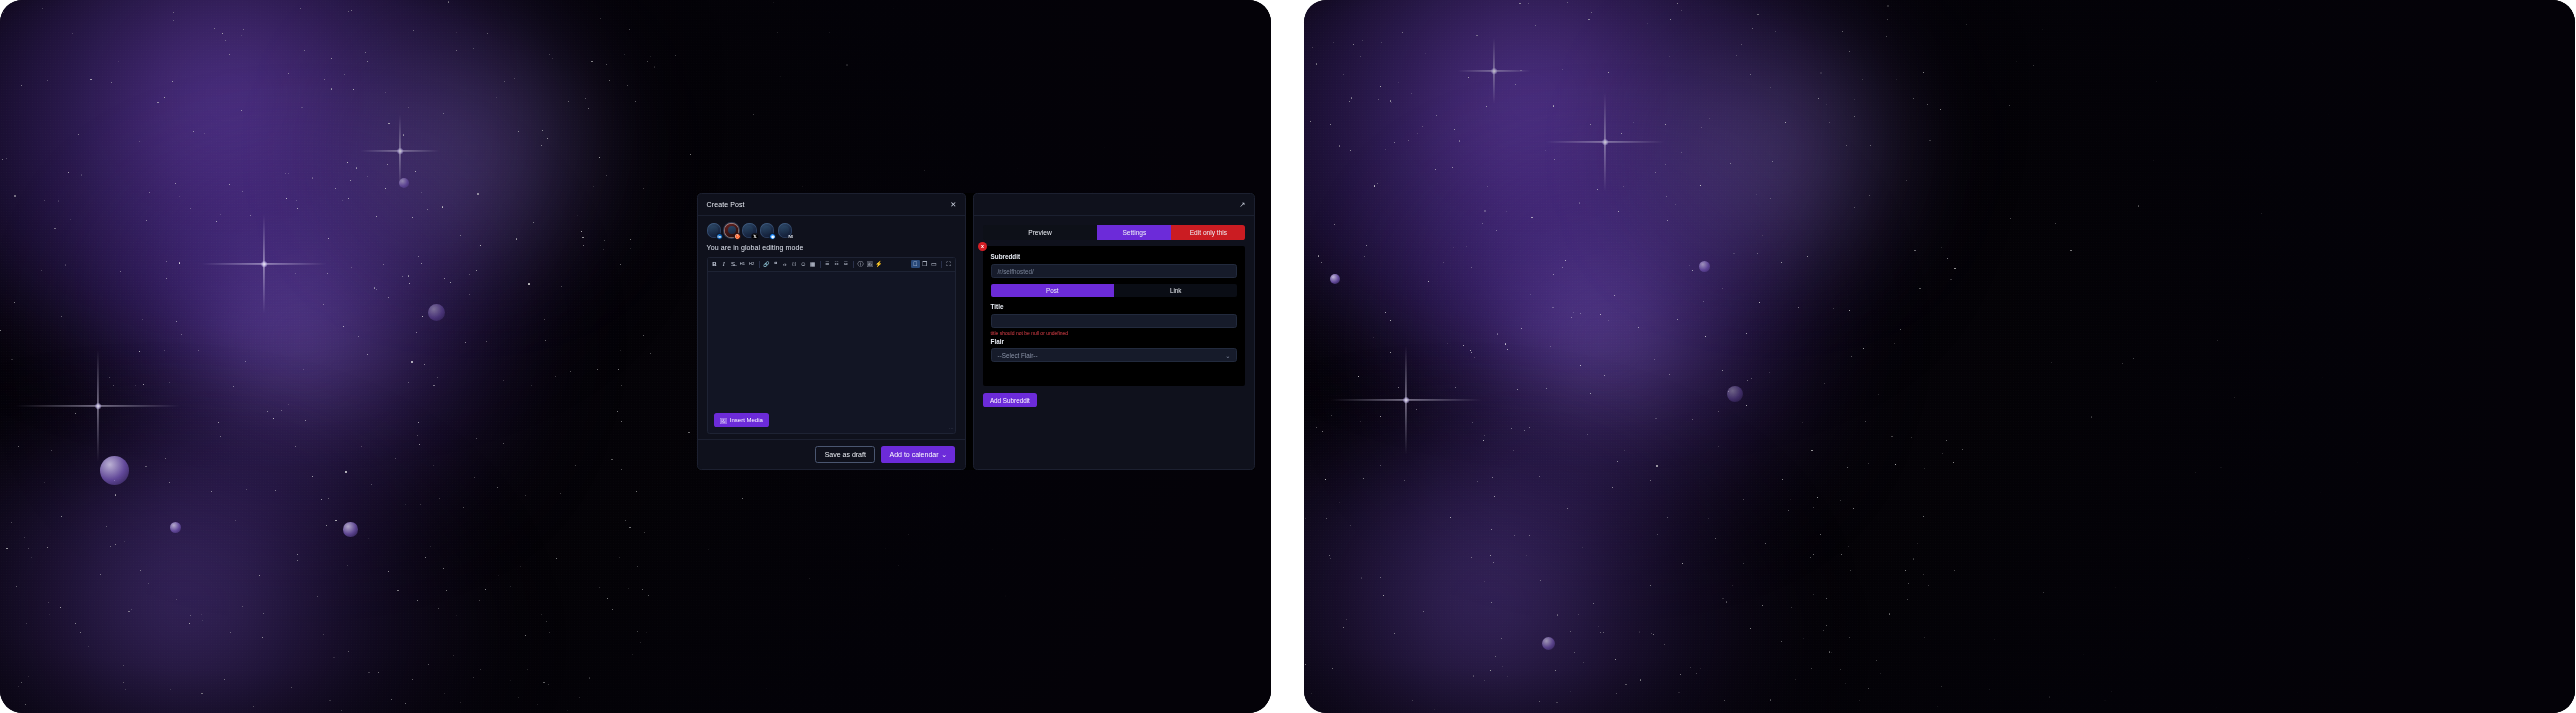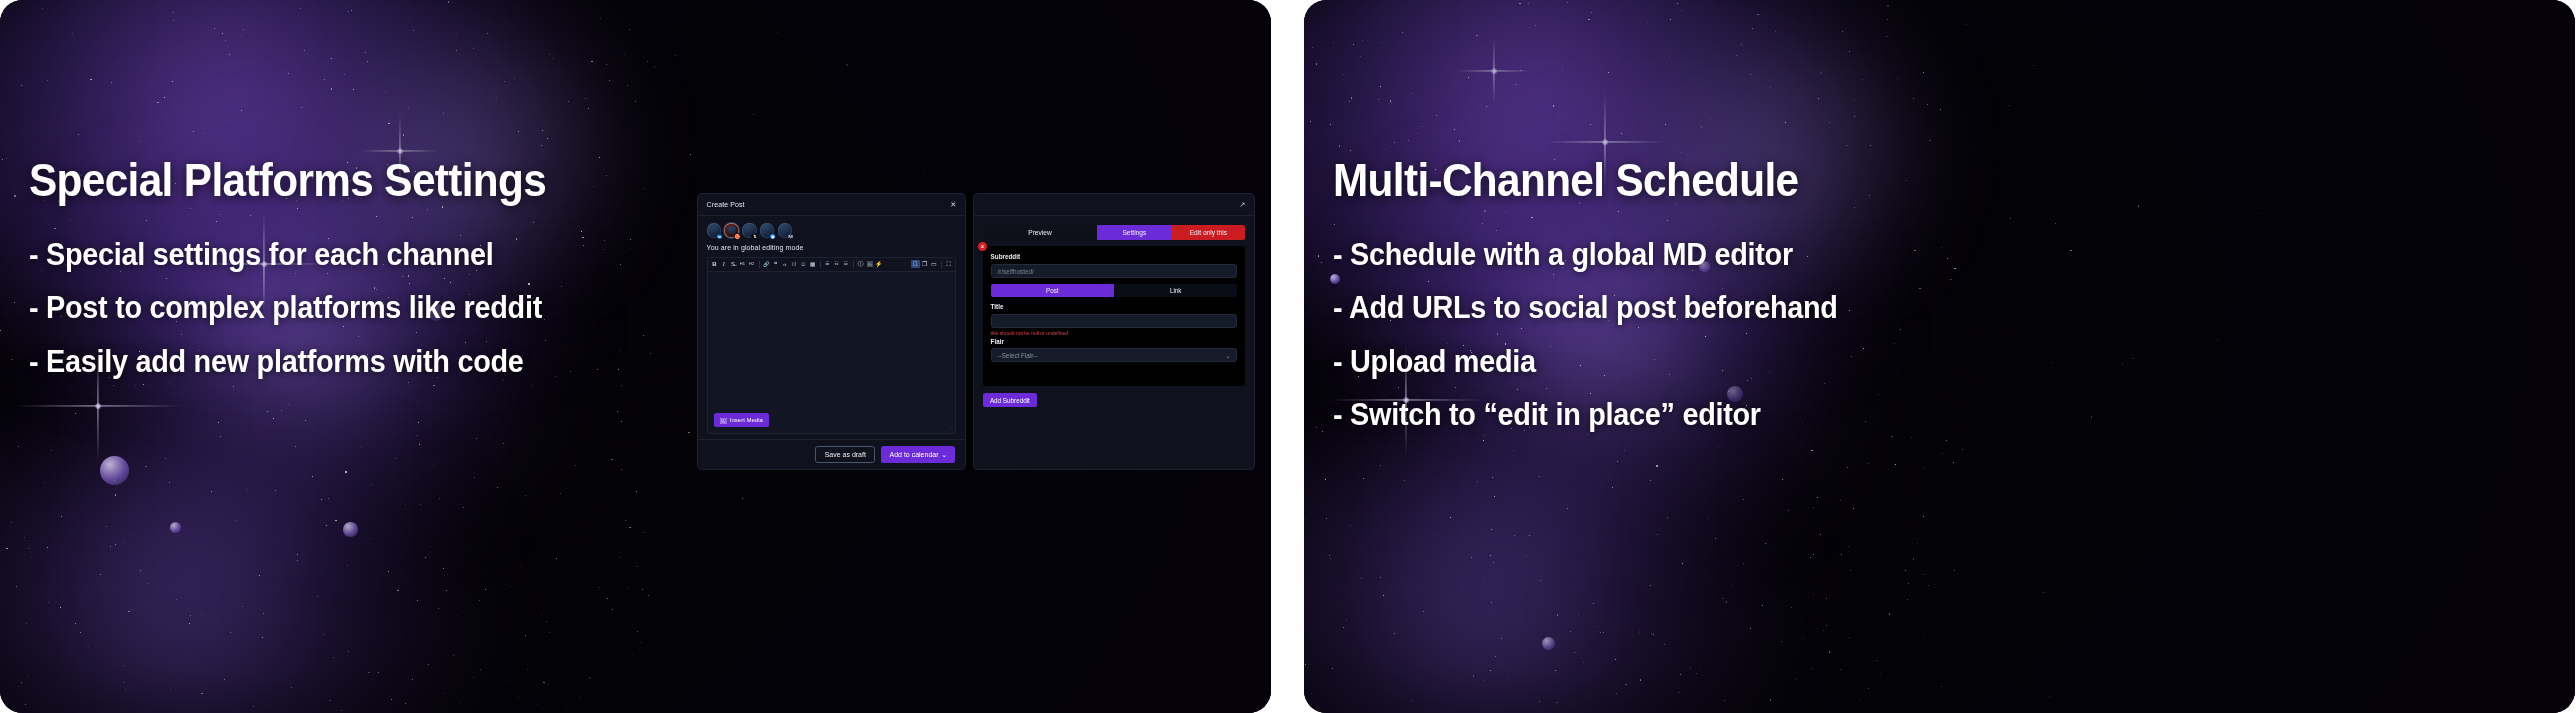--- a/index.html
+++ b/index.html
@@ -583,28 +583,20 @@
         </div>
       <div class="flare" style="left:98px;top:406px;--w:165px;--h:112px;">
           <i></i>
         </div>
       <div class="flare" style="left:400px;top:151px;--w:79px;--h:73px;">
           <i></i>
         </div>
       <div class="vignette"></div>
     </div>
 
-    <div class="copy">
-      <h1>Special Platforms Settings</h1>
-      <ul class="bullets">
-        <li>- Special settings for each channel</li>
-        <li>- Post to complex platforms like reddit</li>
-        <li>- Easily add new platforms with code</li>
-      </ul>
-    </div>
 
     <div class="shot shot1">
       <div class="appbg"></div>
 
       <div class="panel" style="left:0;top:0;width:269px;height:277px;">
         <div class="pTitle">
           <span class="t">Create Post</span>
           <span class="x">✕</span>
         </div>
 
@@ -1152,25 +1144,16 @@
         </div>
       <div class="flare" style="left:102px;top:400px;--w:152px;--h:109px;">
           <i></i>
         </div>
       <div class="flare" style="left:190px;top:71px;--w:73px;--h:66px;">
           <i></i>
         </div>
       <div class="vignette"></div>
     </div>
 
-    <div class="copy">
-      <h1>Multi-Channel Schedule</h1>
-      <ul class="bullets">
-        <li>- Schedule with a global MD editor</li>
-        <li>- Add URLs to social post beforehand</li>
-        <li>- Upload media</li>
-        <li>- Switch to “edit in place” editor</li>
-      </ul>
-    </div>
 
   </section>
 </div>
 
 
 </body></html>

